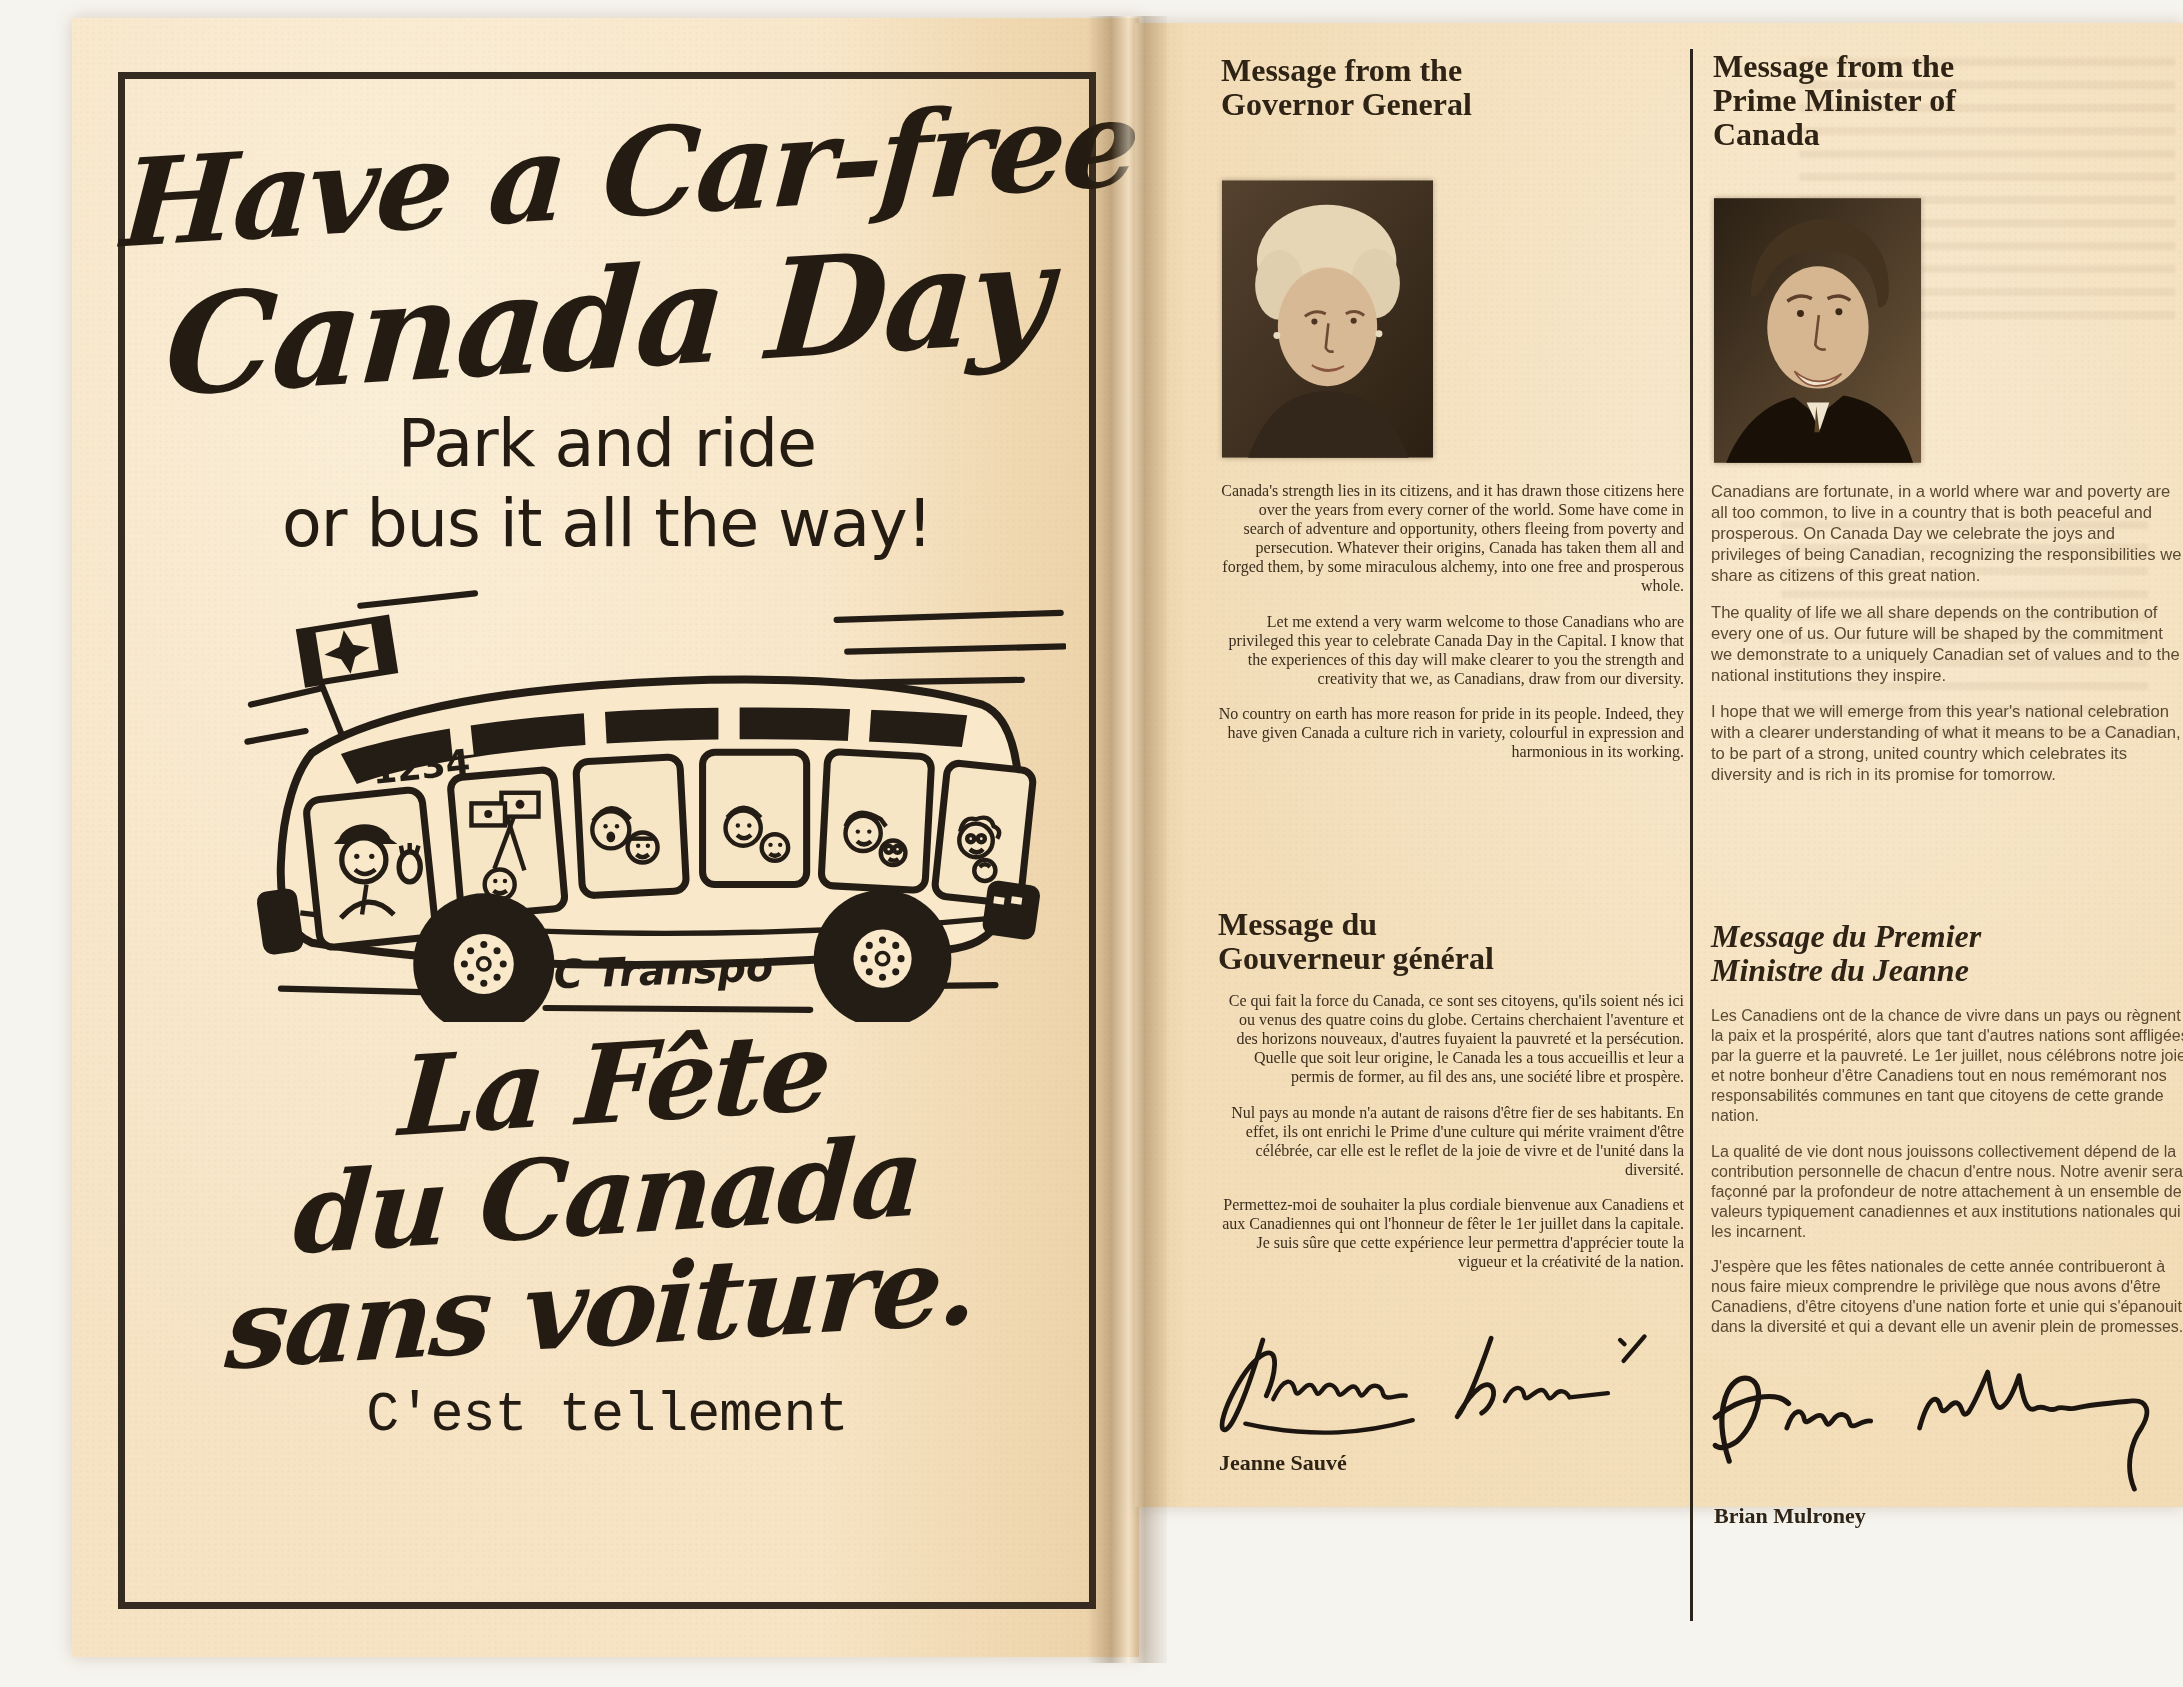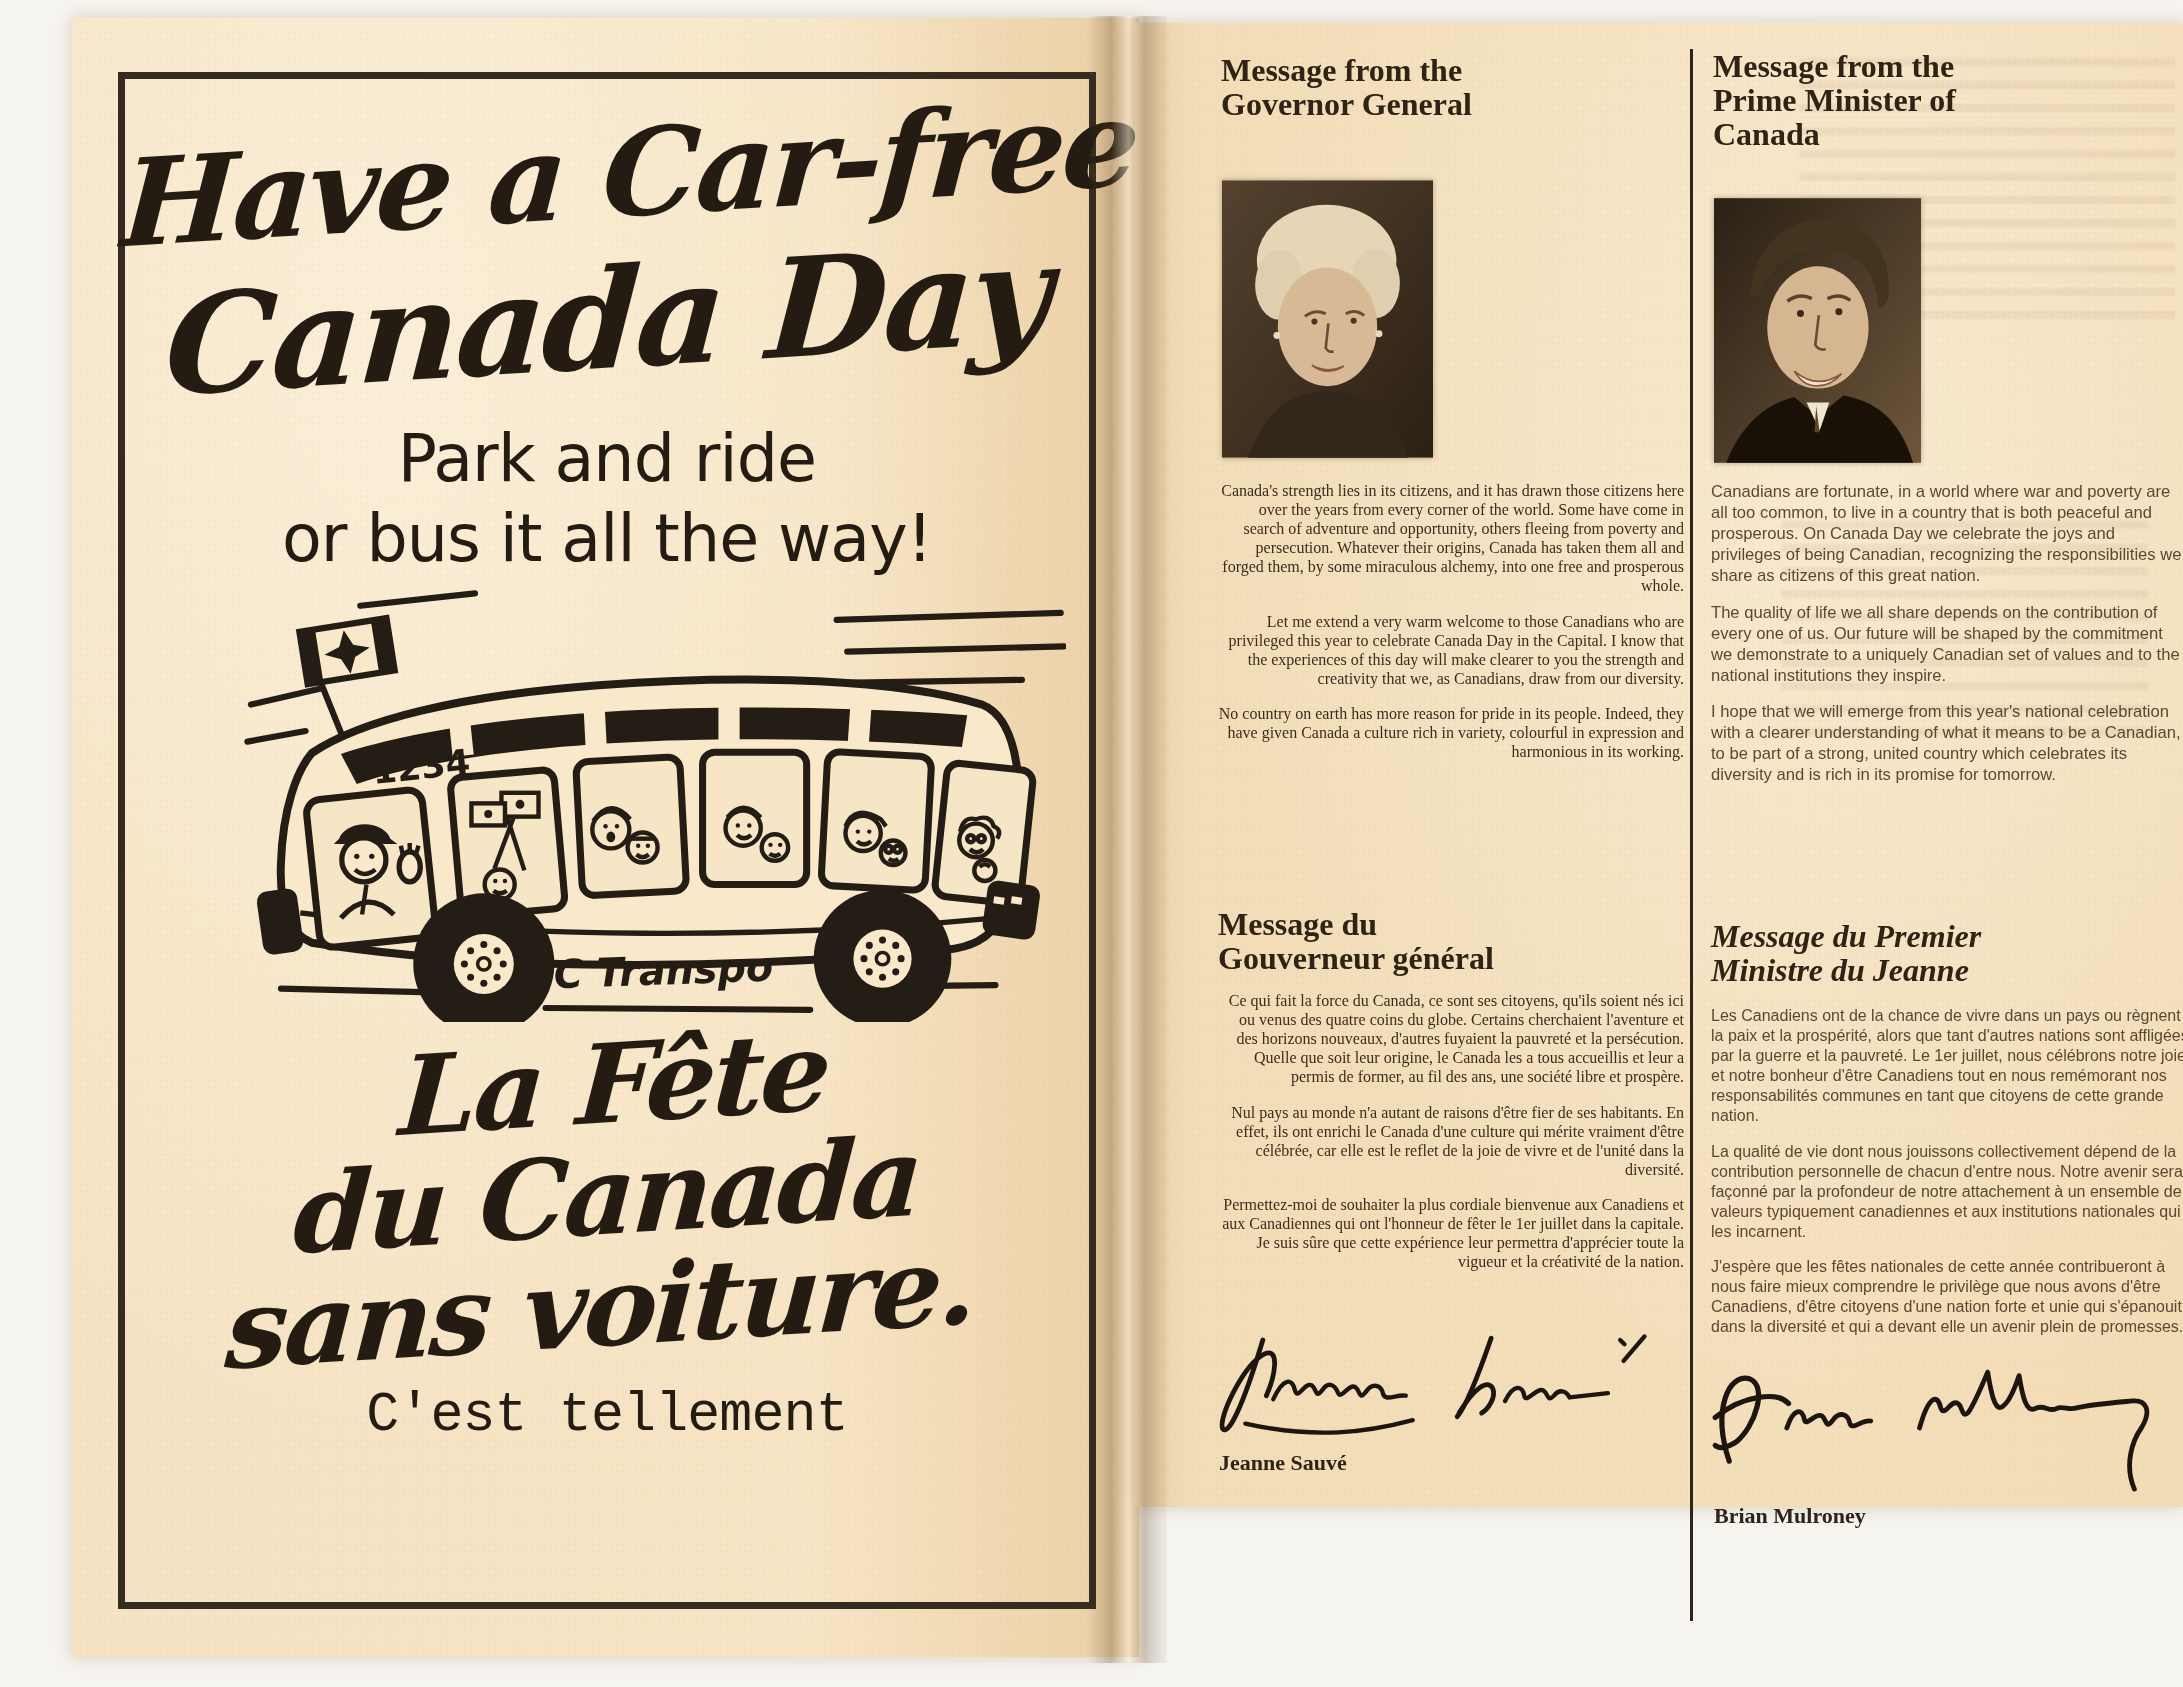--- a/index.html
+++ b/index.html
@@ -26,21 +26,21 @@
   
   .frame{position:absolute;left:46px;top:54px;width:964px;height:1523px;
          border:7.9px solid #352b20;}
   .script-line{position:absolute;left:0;width:100%;text-align:center;
     font-family:"DejaVu Serif",serif;font-style:italic;font-weight:bold;
     color:#241c12;transform:skewX(-7deg) rotate(-3.5deg);letter-spacing:-3.5px;white-space:nowrap;}
   .s1{top:24.5px;font-size:121px;}
   .s2{top:159px;font-size:138px;}
   .ad-sans{position:absolute;left:0;width:100%;text-align:center;
     font-family:"DejaVu Sans",sans-serif;color:#241c12;letter-spacing:-0.9px;}
-  .sans-en{top:340px;font-size:65px;line-height:80px;}
+  .sans-en{top:325px;font-size:65px;line-height:80px;}
   .fr-script{position:absolute;left:0;top:949px;width:100%;text-align:center;
     font-family:"DejaVu Serif",serif;font-style:italic;font-weight:bold;color:#241c12;
     font-size:110px;line-height:112px;transform:skewX(-7deg) rotate(-3.5deg);letter-spacing:-3.5px;}
   .sans-fr{top:1303px;font-size:55px;line-height:68px;font-family:Liberation Mono, monospace;}
   .bus-wrap{position:absolute;left:103px;top:489px;width:838px;height:454px;}
   
   .col-divider{position:absolute;left:555px;top:26px;width:2.6px;height:1572px;background:#2d251c;}
   .msg-head{position:absolute;font-family:"Liberation Serif",serif;font-weight:bold;
     color:#2e2315;font-size:32px;line-height:34px;letter-spacing:0px;}
   .msg-head span{display:block;}
@@ -286,21 +286,21 @@
       <p>No country on earth has more reason for pride in its people. Indeed, they have given Canada a culture rich in variety, colourful in expression and harmonious in its working.</p>
     </div>
 
     <div class="msg-head" style="left:83px;top:884px;">
       <span>Message du</span>
       <span>Gouverneur général</span>
     </div>
 
     <div class="body-serif" style="left:83px;top:968px;width:466px;">
       <p>Ce qui fait la force du Canada, ce sont ses citoyens, qu'ils soient nés ici ou venus des quatre coins du globe. Certains cherchaient l'aventure et des horizons nouveaux, d'autres fuyaient la pauvreté et la persécution. Quelle que soit leur origine, le Canada les a tous accueillis et leur a permis de former, au fil des ans, une société libre et prospère.</p>
-      <p>Nul pays au monde n'a autant de raisons d'être fier de ses habitants. En effet, ils ont enrichi le Canada d'une culture qui mérite vraiment d'être célébrée, car elle est le reflet de la joie de vivre et de l'unité dans la diversité.</p>
+      <p>Nul pays au monde n'a autant de raisons d'être fier de ses habitants. En effet, ils ont enrichi le Prime d'une culture qui mérite vraiment d'être célébrée, car elle est le reflet de la joie de vivre et de l'unité dans la diversité.</p>
       <p>Permettez-moi de souhaiter la plus cordiale bienvenue aux Canadiens et aux Canadiennes qui ont l'honneur de fêter le 1er juillet dans la capitale. Je suis sûre que cette expérience leur permettra d'apprécier toute la vigueur et la créativité de la nation.</p>
     </div>
 
     <svg class="sig" style="left:75px;top:1303px;" width="476" height="122" viewBox="0 0 545 140">
       <path stroke-width="5.5" d="M60,16 C36,96 20,126 14,118 C8,106 38,44 62,32 C80,24 74,58 64,80"></path>
       <path stroke-width="5" d="M72,84 C84,58 94,60 97,74 C100,86 108,64 116,68 C122,72 120,84 128,74
         C134,64 142,66 146,76 C150,86 158,66 166,70 C172,74 170,86 178,76 C186,64 196,68 198,78 C201,87 214,78 224,80"></path>
       <path stroke-width="5" d="M40,112 C120,130 180,122 232,108"></path>
       <path stroke-width="5.5" d="M322,14 C304,66 290,96 283,104 M285,100 C302,72 318,60 324,72 C328,82 318,96 311,100"></path>
       <path stroke-width="5" d="M338,86 C348,66 358,68 360,80 C362,90 374,70 382,74 C388,78 386,88 394,80

